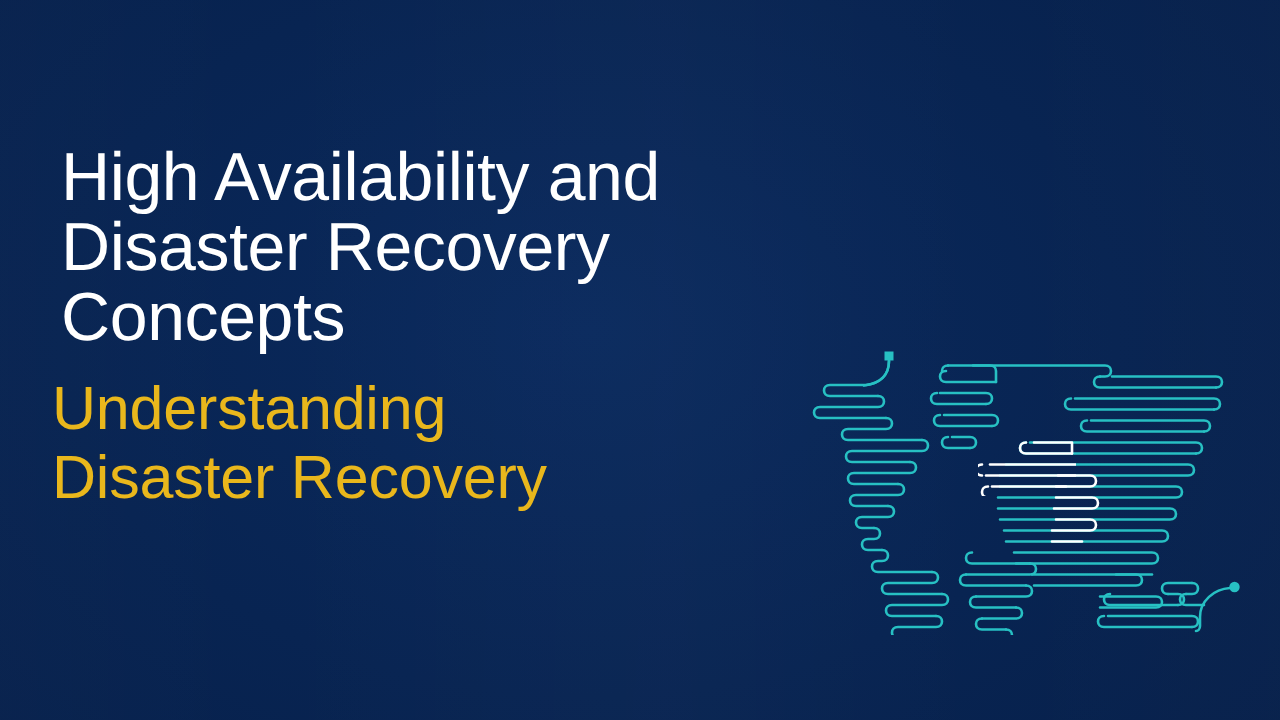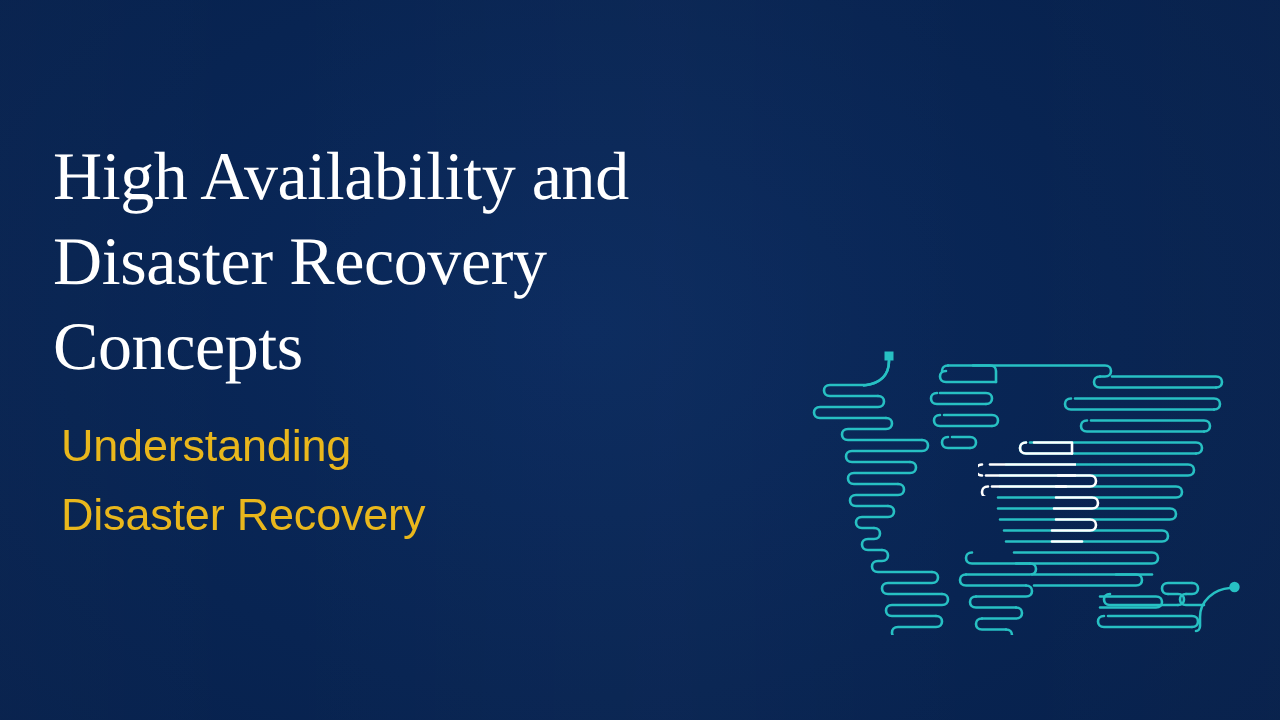--- a/index.html
+++ b/index.html
@@ -39,38 +39,38 @@
   
   .text-block {
     position: absolute;
     left: 45px;
     top: 126px;
     width: 800px;
     z-index: 3;
   }
 
   .slide-title {
-    margin: 8px;
+    margin: 16px;
     color: #ffffff;
-    font-family: Liberation Serif, serif;
+    font-family: Liberation Sans, sans-serif;
     font-weight: 300;
     font-size: 68px;
-    line-height: 85px;
+    line-height: 70px;
     letter-spacing: -0.4px;
     white-space: pre-line;
     text-rendering: geometricPrecision;
   }
 
   .slide-subtitle {
-    margin: 16px;
+    margin: 7px;
     padding-top: 6px;
     color: #e9b71c;
     font-family: "Liberation Sans", sans-serif;
     font-weight: 300;
-    font-size: 45px;
+    font-size: 61px;
     line-height: 69px;
     letter-spacing: -0.2px;
     white-space: pre-line;
   }
 
   
   .map-art {
     position: absolute;
     left: 800px;
     top: 345px;

